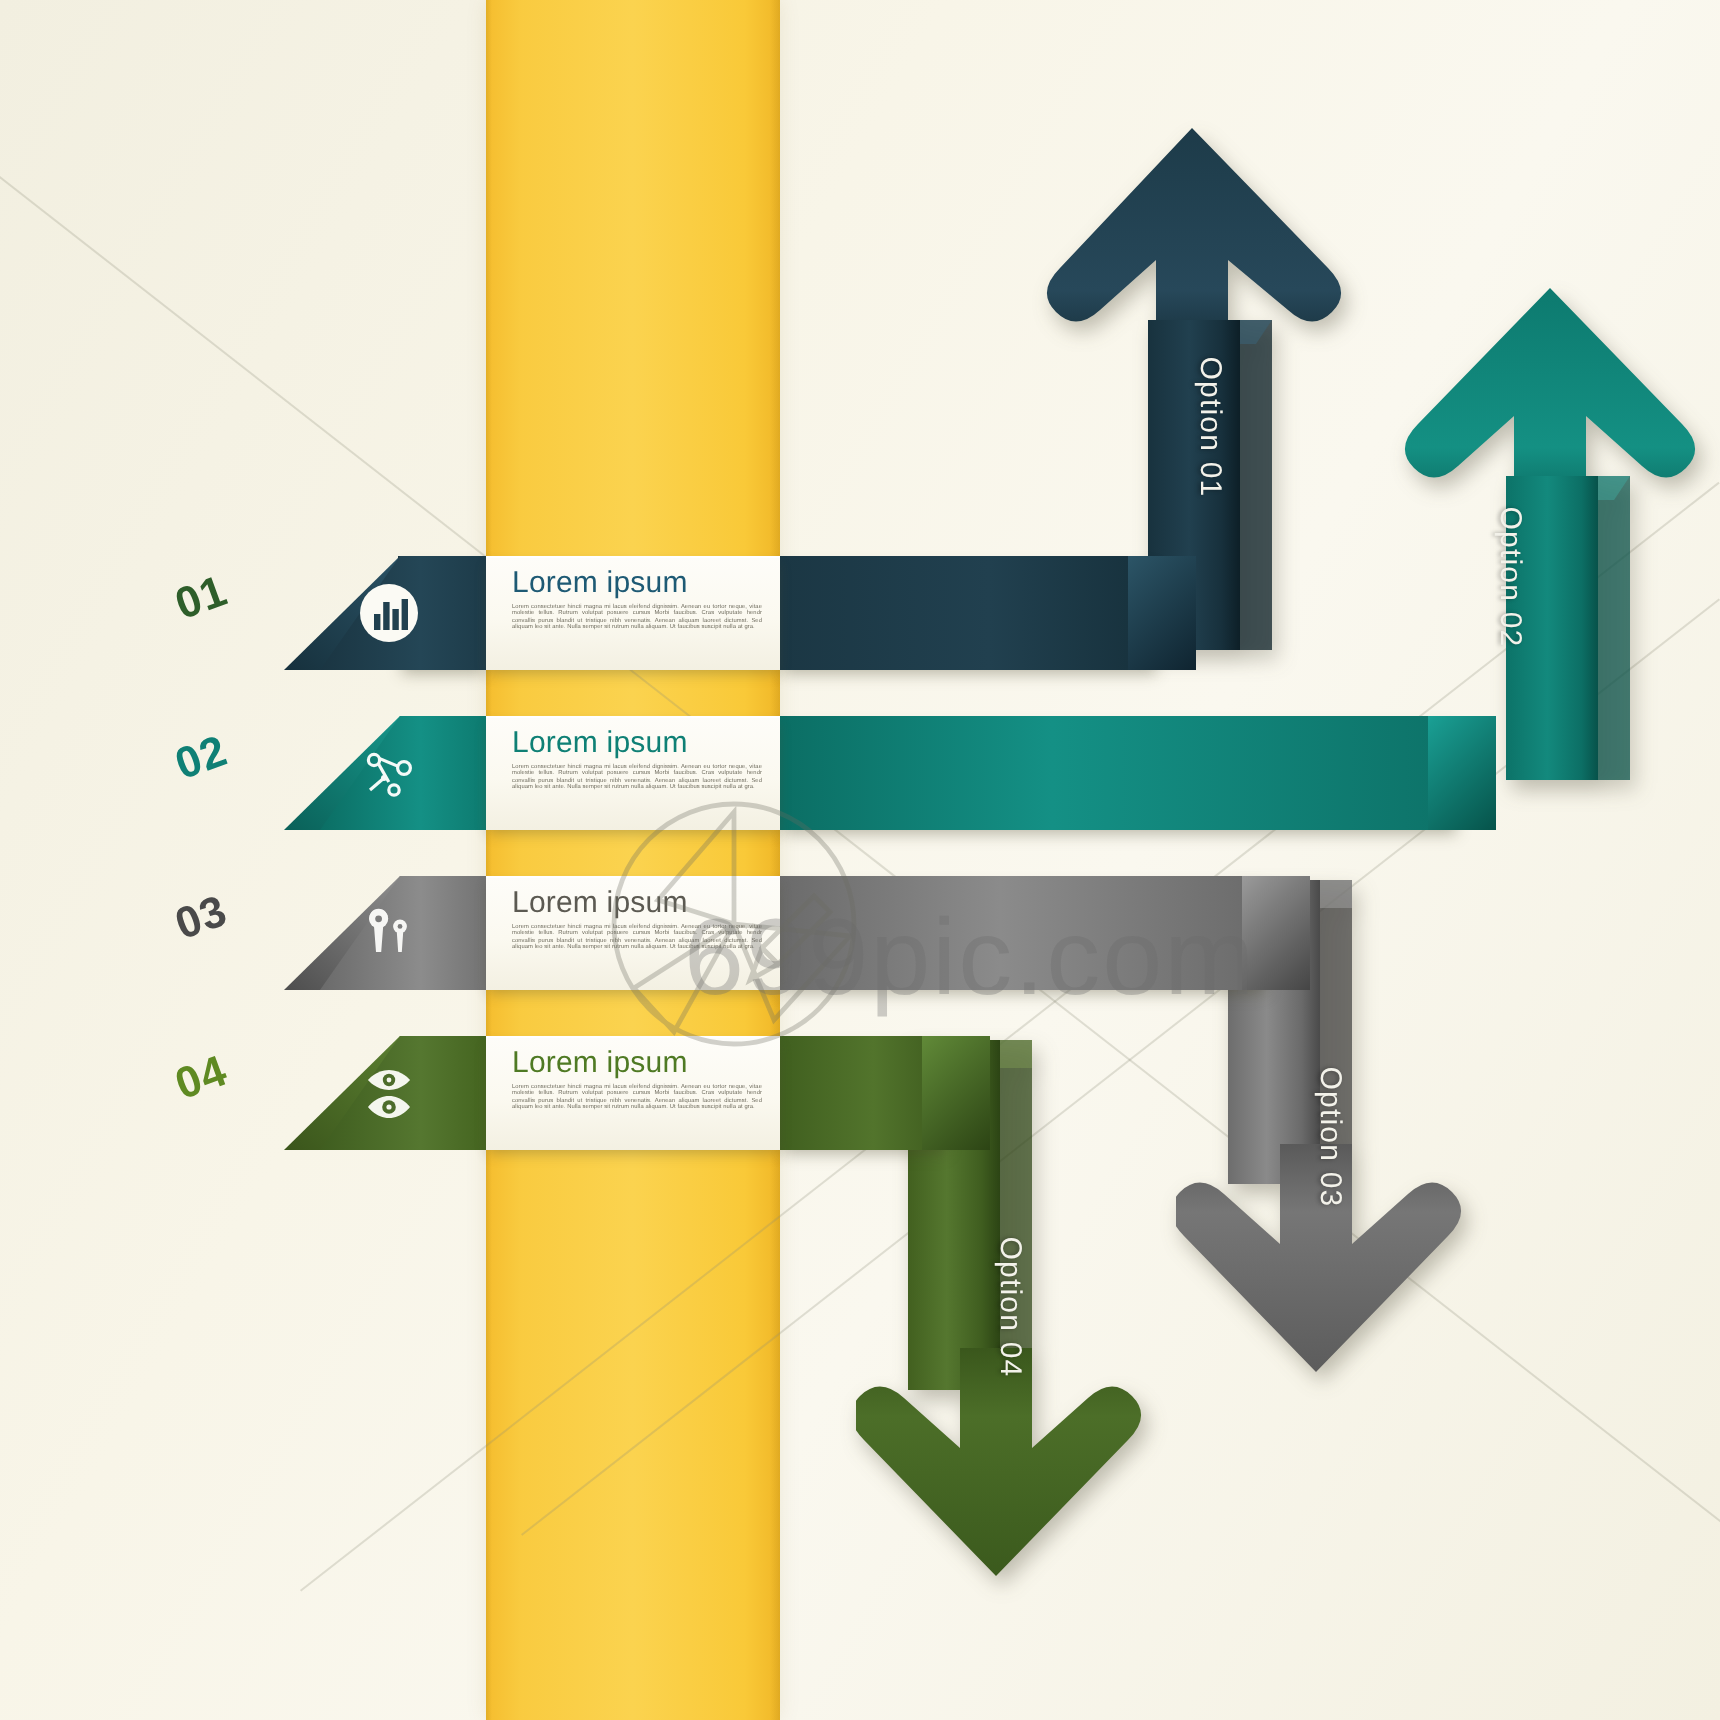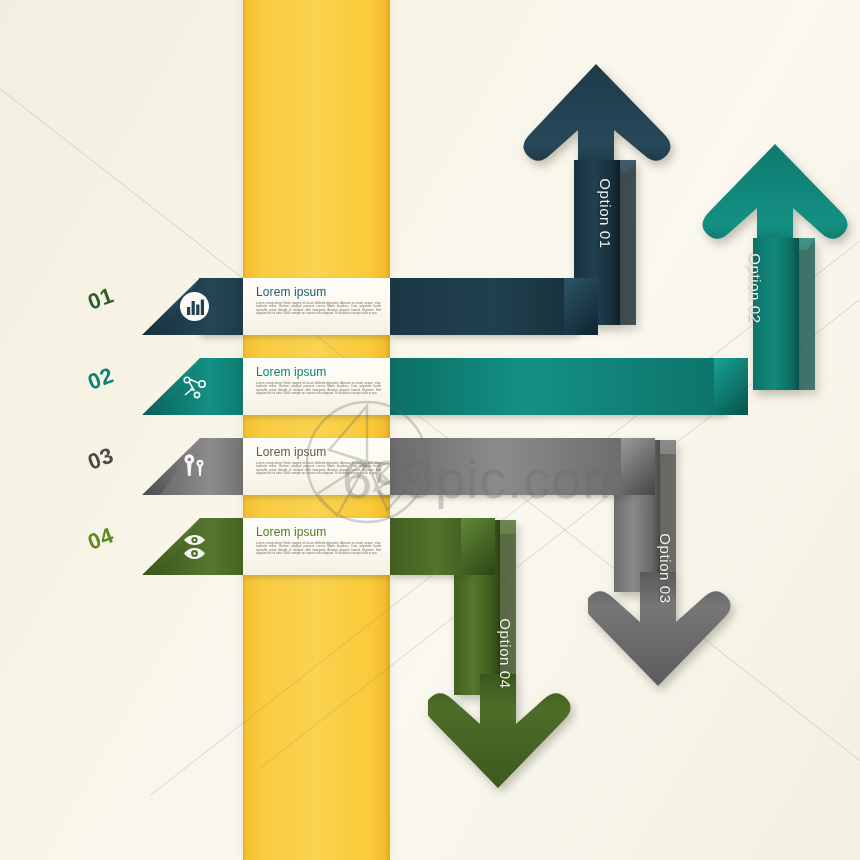--- a/index.html
+++ b/index.html
@@ -39,21 +39,21 @@
 
   
   .tip { position:absolute; top:0; height:57px; width:58px; }
   .tip svg { display:block; }
 
   
   .panel { position:absolute; top:0; height:57px; width:147px; left:243px;
     background:linear-gradient(to bottom,#fefdf9 0%,#fbf9f0 55%,#f3f0e2 100%);
     box-shadow:0 3px 6px -1px rgba(80,75,50,.30), inset 0 1px 0 rgba(255,255,255,.9);
     padding:7px 9px 0 13px; overflow:hidden; }
-  .panel .h { font-size:12px; font-weight:400; letter-spacing:.1px; line-height:14px; }
+  .panel .h { font-size:15px; font-weight:400; letter-spacing:.1px; line-height:14px; }
   .panel .b { font-size:2.9px; line-height:3.6px; color:#6d6a5c; margin-top:2.5px;
     text-align:justify; letter-spacing:.05px; }
 
   
   .iconbox { position:absolute; top:12px; width:33px; height:33px; }
   .iconbox svg { display:block; }
 
   
   .num { position:absolute; font-size:22px; font-weight:700; letter-spacing:.5px;
     transform:rotate(-20deg); transform-origin:50% 50%; }

